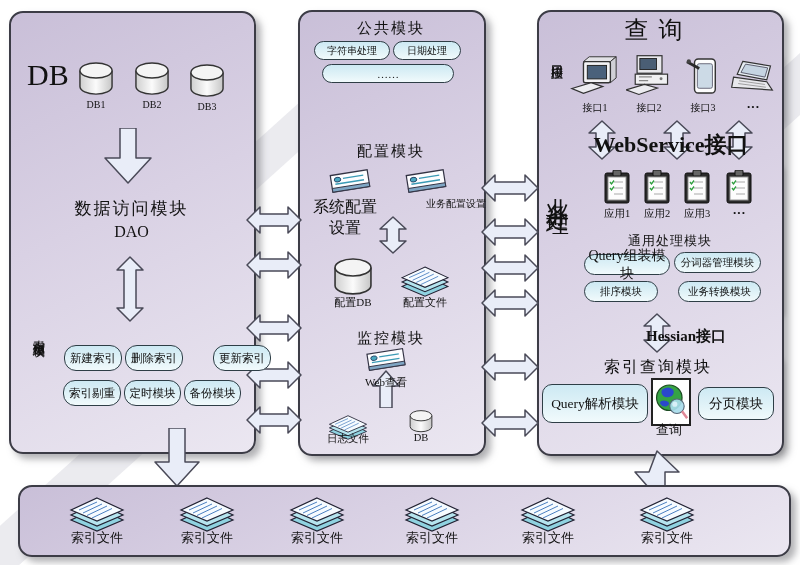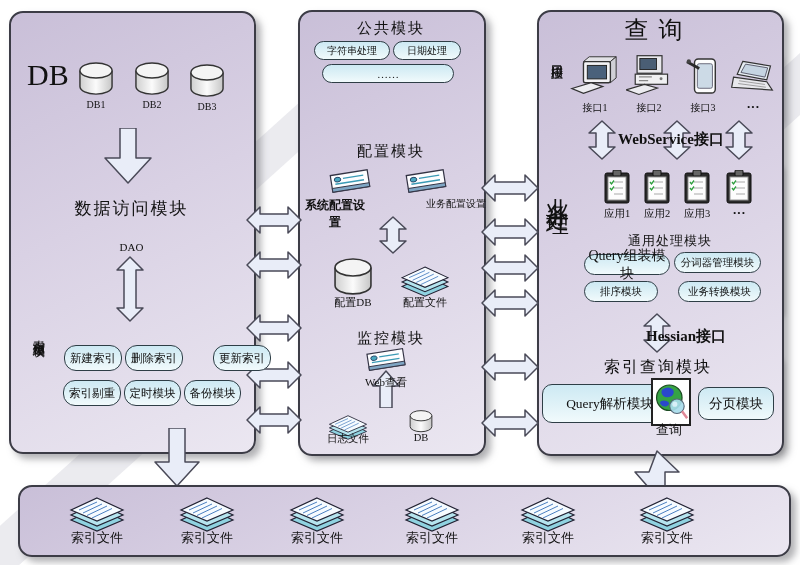--- a/index.html
+++ b/index.html
@@ -135,21 +135,21 @@
   <div class="lbl ctr" style="left:76px;top:99px;width:40px;font-size:10px;">DB1</div>
   <div class="lbl ctr" style="left:132px;top:99px;width:40px;font-size:10px;">DB2</div>
   <div class="lbl ctr" style="left:187px;top:101px;width:40px;font-size:10px;">DB3</div>
 
   <svg class="arr" style="left:98px;top:128px" width="60" height="56">
     <polygon points="22,0 38,0 38,30 53,30 30,55 7,30 22,30"></polygon>
     </svg>
 
   <div class="gbox" style="left:22px;top:185px;width:219px;height:68px;"></div>
   <div class="lbl ctr" style="left:22px;top:197px;width:219px;font-size:17px;letter-spacing:2px;">数据访问模块</div>
-  <div class="lbl ctr" style="left:22px;top:223px;width:219px;font-size:11px;margin-top:18px;">DAO</div>
+  <div class="lbl ctr" style="left:22px;top:223px;width:219px;font-size:16px;">DAO</div>
 
   <svg class="arr" style="left:113px;top:256px" width="34" height="66">
     <polygon points="17,1 30,14 23,14 23,52 30,52 17,65 4,52 11,52 11,14 4,14"></polygon>
     </svg>
 
   <div class="gbox" style="left:22px;top:322px;width:221px;height:105px;"></div>
   <div class="lbl vlabel" style="left:30px;top:330px;height:92px;font-size:12.5px;letter-spacing:1px;">索引创建模块</div>
   <div class="pill" style="left:64px;top:345px;width:56px;height:24px;font-size:11.5px;">新建索引</div>
   <div class="pill" style="left:125px;top:345px;width:56px;height:24px;font-size:11.5px;">删除索引</div>
   <div class="pill" style="left:185px;top:345px;width:56px;height:24px;font-size:11.5px;margin-left:28px;">更新索引</div>
@@ -173,21 +173,21 @@
 
   <div class="cfgbox" style="left:307px;top:137px;width:168px;height:180px;"></div>
   <div class="lbl ctr" style="left:307px;top:142px;width:168px;font-size:15px;letter-spacing:2px;">配置模块</div>
   <div class="inner-teal" style="left:315px;top:163px;width:148px;height:52px;"></div>
   <svg class="icon" style="left:327px;top:167px" width="46" height="28">
       <use href="#sym-card"></use>
     </svg>
   <svg class="icon" style="left:403px;top:167px" width="46" height="28">
       <use href="#sym-card"></use>
     </svg>
-  <div class="lbl ctr" style="left:302px;top:197px;width:66px;font-size:12px;font-weight:bold;">系统配置设置</div>
+  <div class="lbl ctr" style="left:312px;top:197px;width:66px;font-size:16px;">系统配置设置</div>
   <div class="lbl ctr" style="left:396px;top:197px;width:64px;font-size:10px;margin-left:28px;">业务配置设置</div>
   <svg class="arr" style="left:376px;top:216px" width="34" height="38">
     <polygon points="17,1 30,13 23,13 23,25 30,25 17,37 4,25 11,25 11,13 4,13"></polygon>
     </svg>
   <div class="inner-teal2" style="left:315px;top:255px;width:148px;height:59px;"></div>
   <svg class="icon" style="left:330px;top:258px" width="46" height="38">
       <use href="#sym-cyl"></use>
     </svg>
   <svg class="icon" style="left:400px;top:260px" width="50" height="37">
       <use href="#sym-stack"></use>
@@ -238,21 +238,21 @@
 
   <svg class="arr" style="left:586px;top:120px" width="32" height="40">
     <polygon points="16,1 29,13 22,13 22,27 29,27 16,39 3,27 10,27 10,13 3,13"></polygon>
     </svg>
   <svg class="arr" style="left:661px;top:120px" width="32" height="40">
     <polygon points="16,1 29,13 22,13 22,27 29,27 16,39 3,27 10,27 10,13 3,13"></polygon>
     </svg>
   <svg class="arr" style="left:723px;top:120px" width="32" height="40">
     <polygon points="16,1 29,13 22,13 22,27 29,27 16,39 3,27 10,27 10,13 3,13"></polygon>
     </svg>
-  <div class="lbl ctr" style="left:585px;top:130px;width:172px;font-size:15px;font-weight:bold;">WebService接口</div>
+  <div class="lbl ctr" style="left:585px;top:130px;width:172px;font-size:22px;font-weight:bold;">WebService接口</div>
 
   <div class="bluebox bizbox" style="left:538px;top:160px;width:240px;height:155px;"></div>
   <div class="lbl vlabel" style="left:542px;top:180px;height:122px;font-size:23px;letter-spacing:5px;">业务处理</div>
   <svg class="icon" style="left:604px;top:170px" width="26" height="34">
       <use href="#sym-clip"></use>
     </svg>
   <svg class="icon" style="left:644px;top:170px" width="26" height="34">
       <use href="#sym-clip"></use>
     </svg>
   <svg class="icon" style="left:684px;top:170px" width="26" height="34">
@@ -272,21 +272,21 @@
   <div class="pill" style="left:584px;top:281px;width:72px;height:19px;font-size:10.5px;">排序模块</div>
   <div class="pill" style="left:678px;top:281px;width:81px;height:19px;font-size:10.5px;">业务转换模块</div>
 
   <svg class="arr" style="left:640px;top:313px" width="34" height="40">
     <polygon points="17,1 30,13 23,13 23,27 30,27 17,39 4,27 11,27 11,13 4,13"></polygon>
     </svg>
   <div class="lbl ctr" style="left:616px;top:327px;width:140px;font-size:15px;font-weight:bold;">Hessian接口</div>
 
   <div class="bluebox idxq" style="left:538px;top:353px;width:240px;height:96px;"></div>
   <div class="lbl ctr" style="left:538px;top:357px;width:240px;font-size:16px;letter-spacing:2px;">索引查询模块</div>
-  <div class="pill" style="left:542px;top:384px;width:104px;height:37px;font-size:13.5px;border-radius:10px;padding-left:15px;">Query解析模块</div>
+  <div class="pill" style="left:542px;top:384px;width:104px;height:37px;font-size:13.5px;border-radius:10px;">Query解析模块</div>
   <div class="searchimg" style="left:651px;top:378px;width:36px;height:44px;">
     <svg width="34" height="42" style="margin:1px 0 0 1px">
         <use href="#sym-globe"></use>
       </svg>
   </div>
   <div class="lbl ctr" style="left:644px;top:421px;width:50px;font-size:13px;">查询</div>
   <div class="pill" style="left:698px;top:387px;width:74px;height:31px;font-size:13.5px;border-radius:10px;">分页模块</div>
 
   <svg class="arr" style="left:629px;top:450px" width="56" height="38">
     <polygon points="28,1 50,22 36,22 36,38 20,38 6,22 20,22"></polygon>

